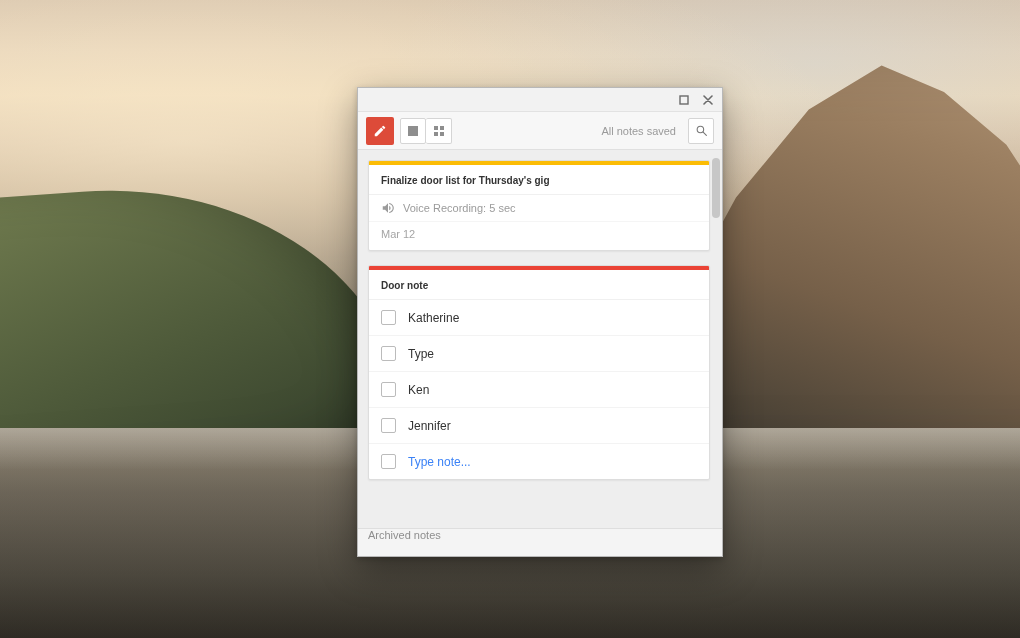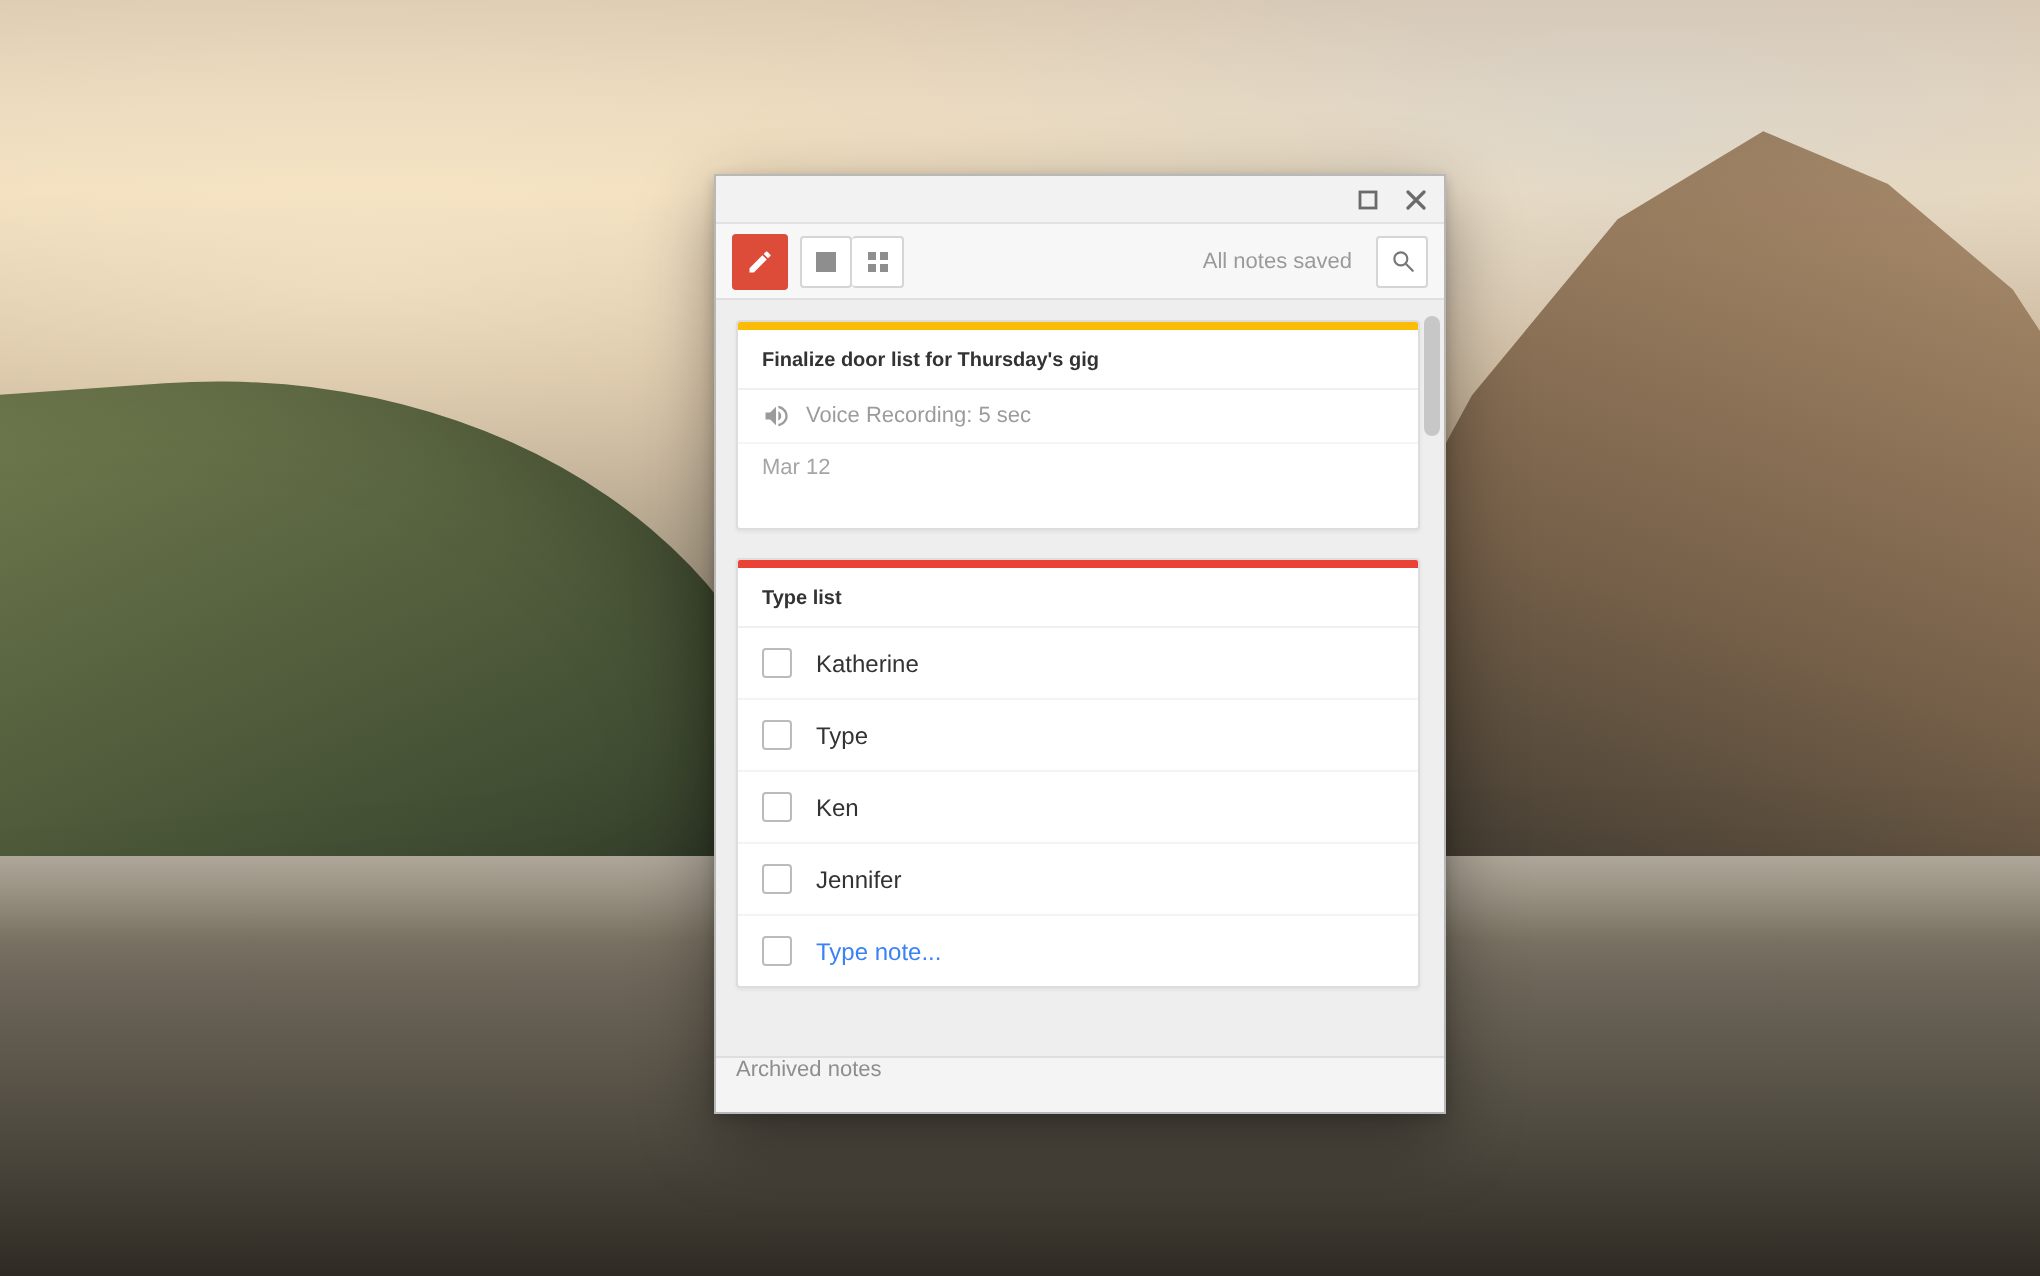--- a/index.html
+++ b/index.html
@@ -114,21 +114,21 @@
   .accent-red{ background:#ea4335; }
 
   .note-title{
     font-size:10px; font-weight:700; color:#333; padding:10px 12px 8px;
   }
   .note-sub{
     display:flex; align-items:center; gap:8px; padding:6px 12px; color:#9b9b9b; font-size:11px;
     border-top:1px solid #f0f0f0;
   }
   .note-date{
-    padding:6px 12px 24px; color:#a5a5a5; font-size:11px; border-top:1px solid #f5f5f5;
+    padding:6px 12px 10px; color:#a5a5a5; font-size:11px; border-top:1px solid #f5f5f5;
   }
 
   .checklist{ border-top:1px solid #f0f0f0; }
   .check-item{
     display:flex; align-items:center; gap:12px; padding:10px 12px;
     border-top:1px solid #f3f3f3; font-size:12px; color:#333;
   }
   .check-item:first-child{ border-top:none;padding-left:12px; }
   .checkbox{
     width:15px; height:15px; border:1.5px solid #bbb; border-radius:2px; flex:0 0 15px; cursor:pointer; background:#fff;
@@ -209,21 +209,21 @@
             <svg width="14" height="14" viewBox="0 0 24 24">
               <path fill="#9b9b9b" d="M3 9v6h4l5 5V4L7 9H3zm13.5 3a4.5 4.5 0 0 0-2.5-4.03v8.05A4.5 4.5 0 0 0 16.5 12zm-2.5-8.77v2.06c3.39.49 6 3.39 6 6.71s-2.61 6.22-6 6.71v2.06c4.5-.51 8-4.31 8-8.77s-3.5-8.26-8-8.77z"></path>
             </svg>
             <span>Voice Recording: 5 sec</span>
           </div>
           <div class="note-date">Mar 12</div>
         </div>
 
         <div class="note-card">
           <div class="note-accent accent-red"></div>
-          <div class="note-title">Type list</div>
+          <div class="note-title">Door note</div>
           <div class="checklist">
             <div class="check-item">
               <div class="checkbox"></div>
               <span>Katherine</span>
             </div>
             <div class="check-item">
               <div class="checkbox"></div>
               <span>Type</span>
             </div>
             <div class="check-item">

